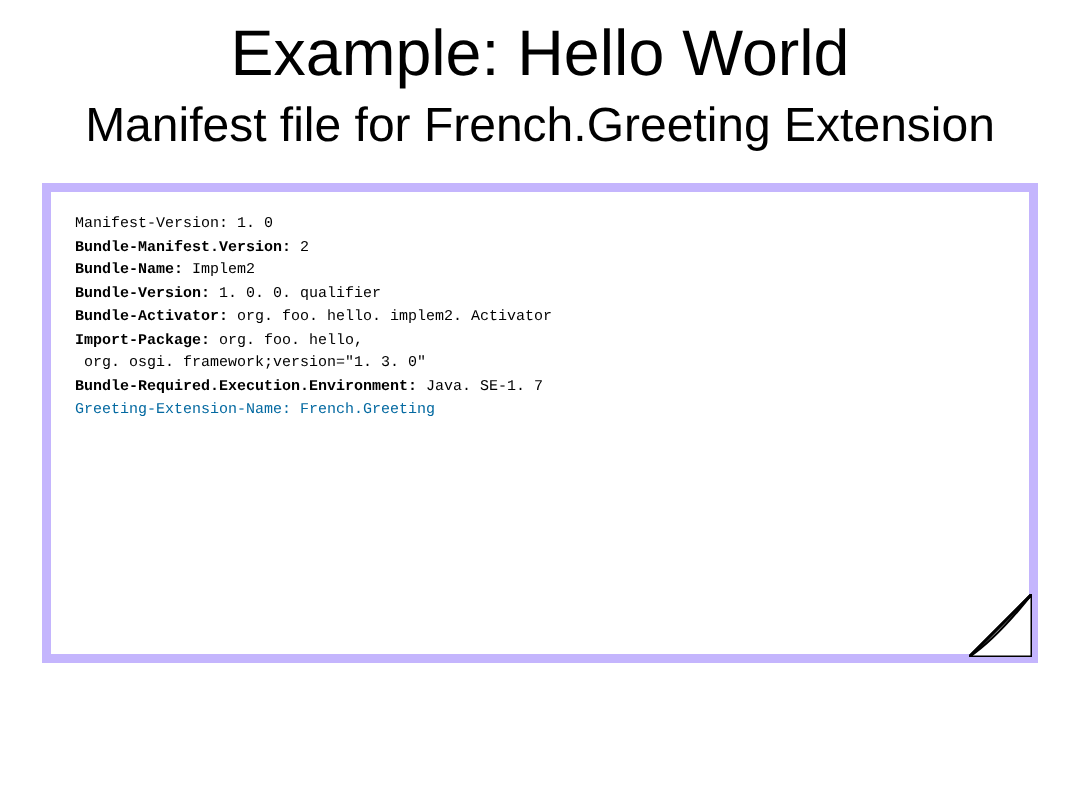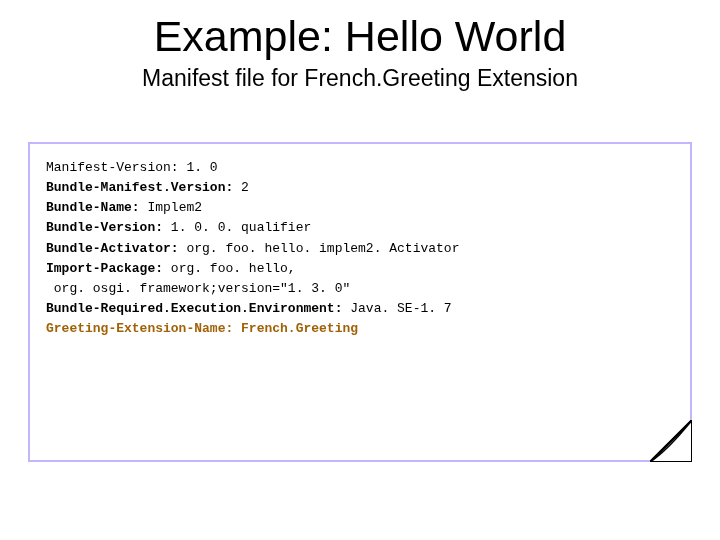--- a/index.html
+++ b/index.html
@@ -16,47 +16,47 @@
       position: relative;
     }
     .title {
       font-size: 43px;
       font-weight: normal;
       text-align: center;
       color: #000;
       margin-bottom: 4px;
     }
     .subtitle {
-      font-size: 23px;
+      font-size: 32px;
       font-weight: normal;
       text-align: center;
       color: #000;
-      margin-bottom: 50px;
+      margin-bottom: 20px;
     }
     .code-box {
       position: relative;
-      border: 2px solid #c4b5fd;
+      border: 6px solid #c4b5fd;
       padding: 14px 16px;
       font-family: "Courier New", Courier, monospace;
-      font-size: 13px;
+      font-size: 10px;
       line-height: 1.55;
       color: #000;
       min-height: 320px;
     }
     .code-line {
       white-space: pre;
     }
     .kw {
       font-weight: bold;
     }
     .italic {
     }
     .green {
-      color: #a16207;
-      font-weight: bold;
+      color: #0369a1;
+      font-weight: normal;
     }
     .fold-corner {
       position: absolute;
       right: -2px;
       bottom: -2px;
       width: 42px;
       height: 42px;
     }
     .fold-corner svg {
       display: block;

